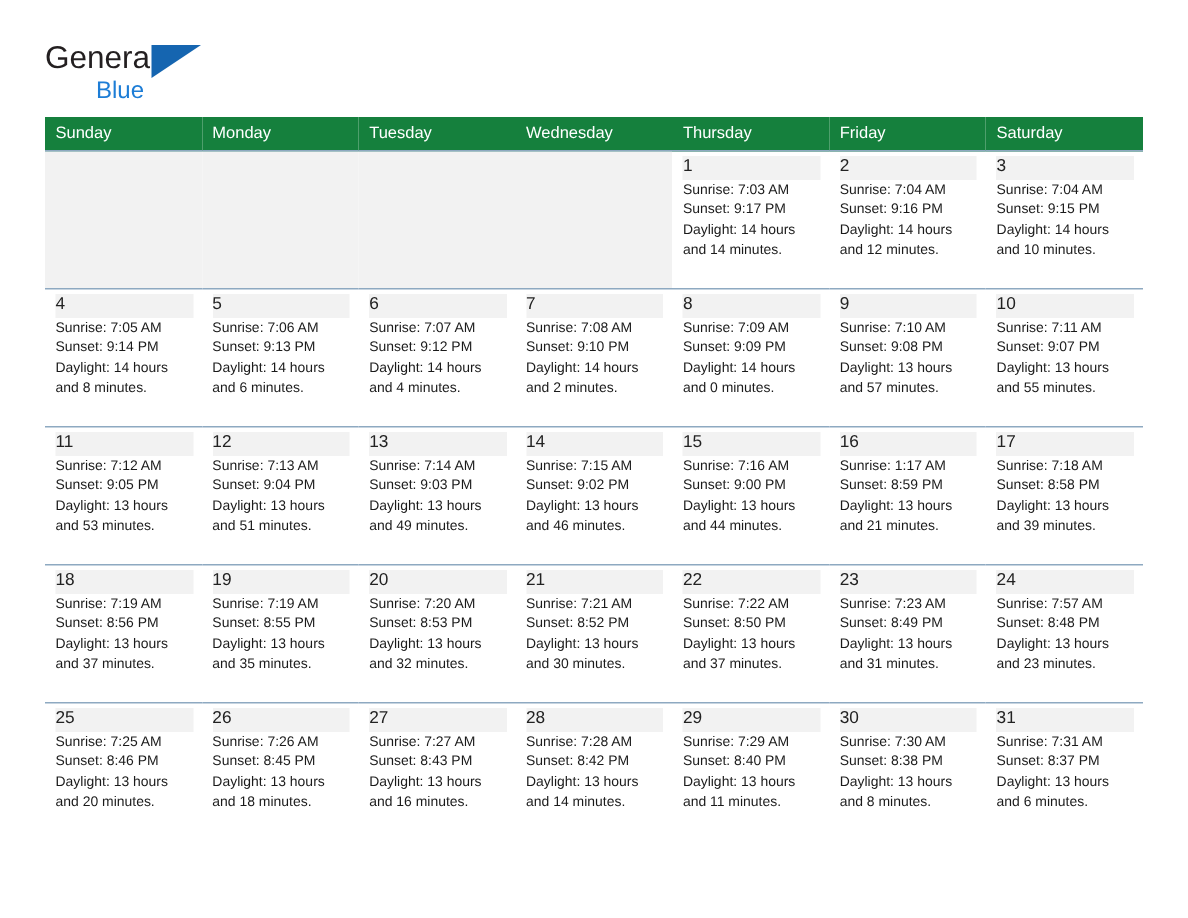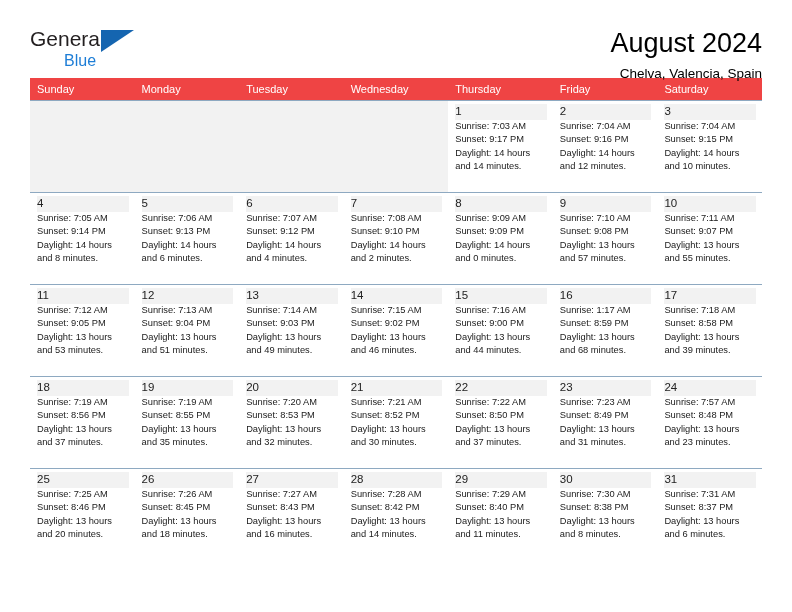--- a/index.html
+++ b/index.html
@@ -74,21 +74,21 @@
   }
 
   
   .calendar {
     margin: 0 30px;
     width: 732px;
     border-collapse: collapse;
     table-layout: fixed;
   }
   .calendar th {
-    background: #ef4444;
+    background: #15803d;
     color: #ffffff;
     font-size: 11px;
     font-weight: normal;
     text-align: left;
     padding: 5px 0 5px 7px;
     height: 21px;
     border: none;
   }
   .calendar td {
     vertical-align: top;
@@ -123,24 +123,20 @@
 </head>
 <body>
 
 <div class="page">
 
   <div class="header">
     <div class="logo">
       <div class="logo-row1">General</div>
       <div class="logo-tri"></div>
       <div class="logo-row2">Blue</div>
-    </div>
-    <div class="title-block">
-      <h1 class="month-title">August 2024</h1>
-      <p class="location">Chelva, Valencia, Spain</p>
     </div>
   </div>
 
   <table class="calendar">
     <thead>
       <tr>
         <th>Sunday</th>
         <th>Monday</th>
         <th>Tuesday</th>
         <th>Wednesday</th>
@@ -224,21 +220,21 @@
               <div class="daynum cell-shade-num">7</div>
               <div class="detail">Sunrise: 7:08 AM</div>
               <div class="detail">Sunset: 9:10 PM</div>
               <div class="detail">Daylight: 14 hours</div>
               <div class="detail">and 2 minutes.</div>
             </div>
           </td>
           <td>
             <div class="cell-inner">
               <div class="daynum cell-shade-num">8</div>
-              <div class="detail">Sunrise: 9:09 AM</div>
+              <div class="detail">Sunrise: 7:09 AM</div>
               <div class="detail">Sunset: 9:09 PM</div>
               <div class="detail">Daylight: 14 hours</div>
               <div class="detail">and 0 minutes.</div>
             </div>
           </td>
           <td>
             <div class="cell-inner">
               <div class="daynum cell-shade-num">9</div>
               <div class="detail">Sunrise: 7:10 AM</div>
               <div class="detail">Sunset: 9:08 PM</div>
@@ -301,21 +297,21 @@
               <div class="detail">Daylight: 13 hours</div>
               <div class="detail">and 44 minutes.</div>
             </div>
           </td>
           <td>
             <div class="cell-inner">
               <div class="daynum cell-shade-num">16</div>
               <div class="detail">Sunrise: 1:17 AM</div>
               <div class="detail">Sunset: 8:59 PM</div>
               <div class="detail">Daylight: 13 hours</div>
-              <div class="detail">and 68 minutes.</div>
+              <div class="detail">and 21 minutes.</div>
             </div>
           </td>
           <td>
             <div class="cell-inner">
               <div class="daynum cell-shade-num">17</div>
               <div class="detail">Sunrise: 7:18 AM</div>
               <div class="detail">Sunset: 8:58 PM</div>
               <div class="detail">Daylight: 13 hours</div>
               <div class="detail">and 39 minutes.</div>
             </div>

